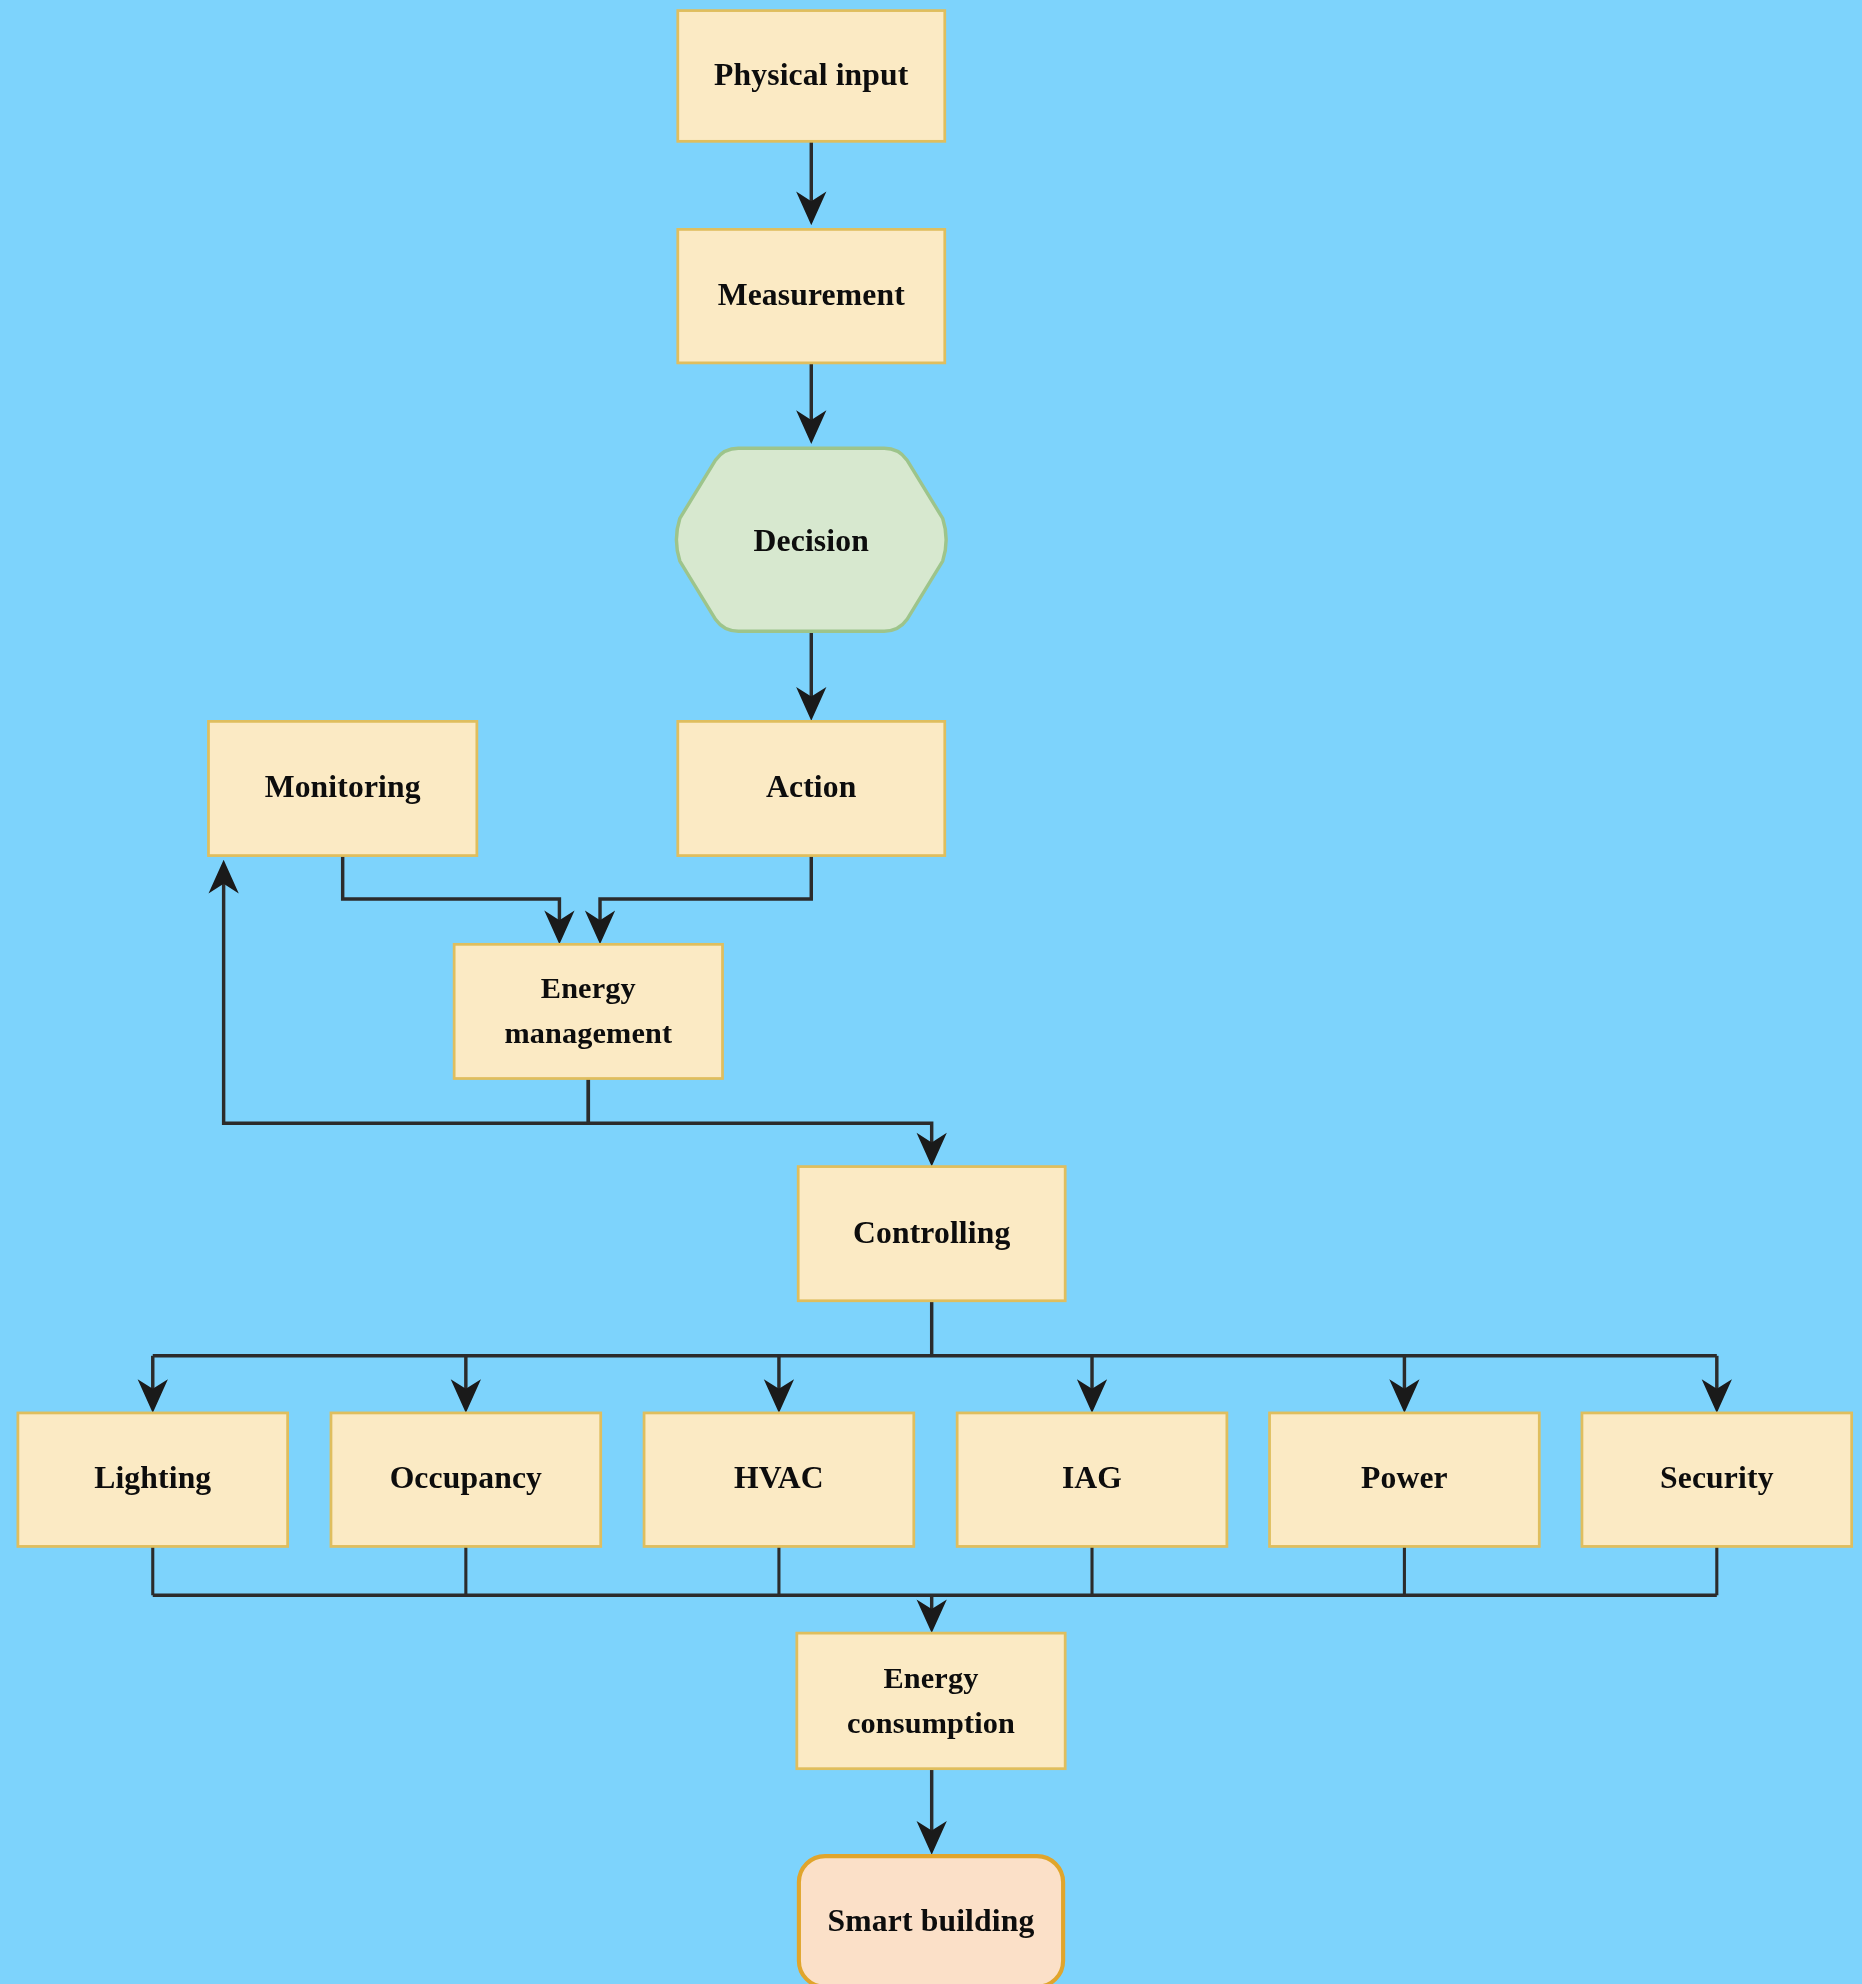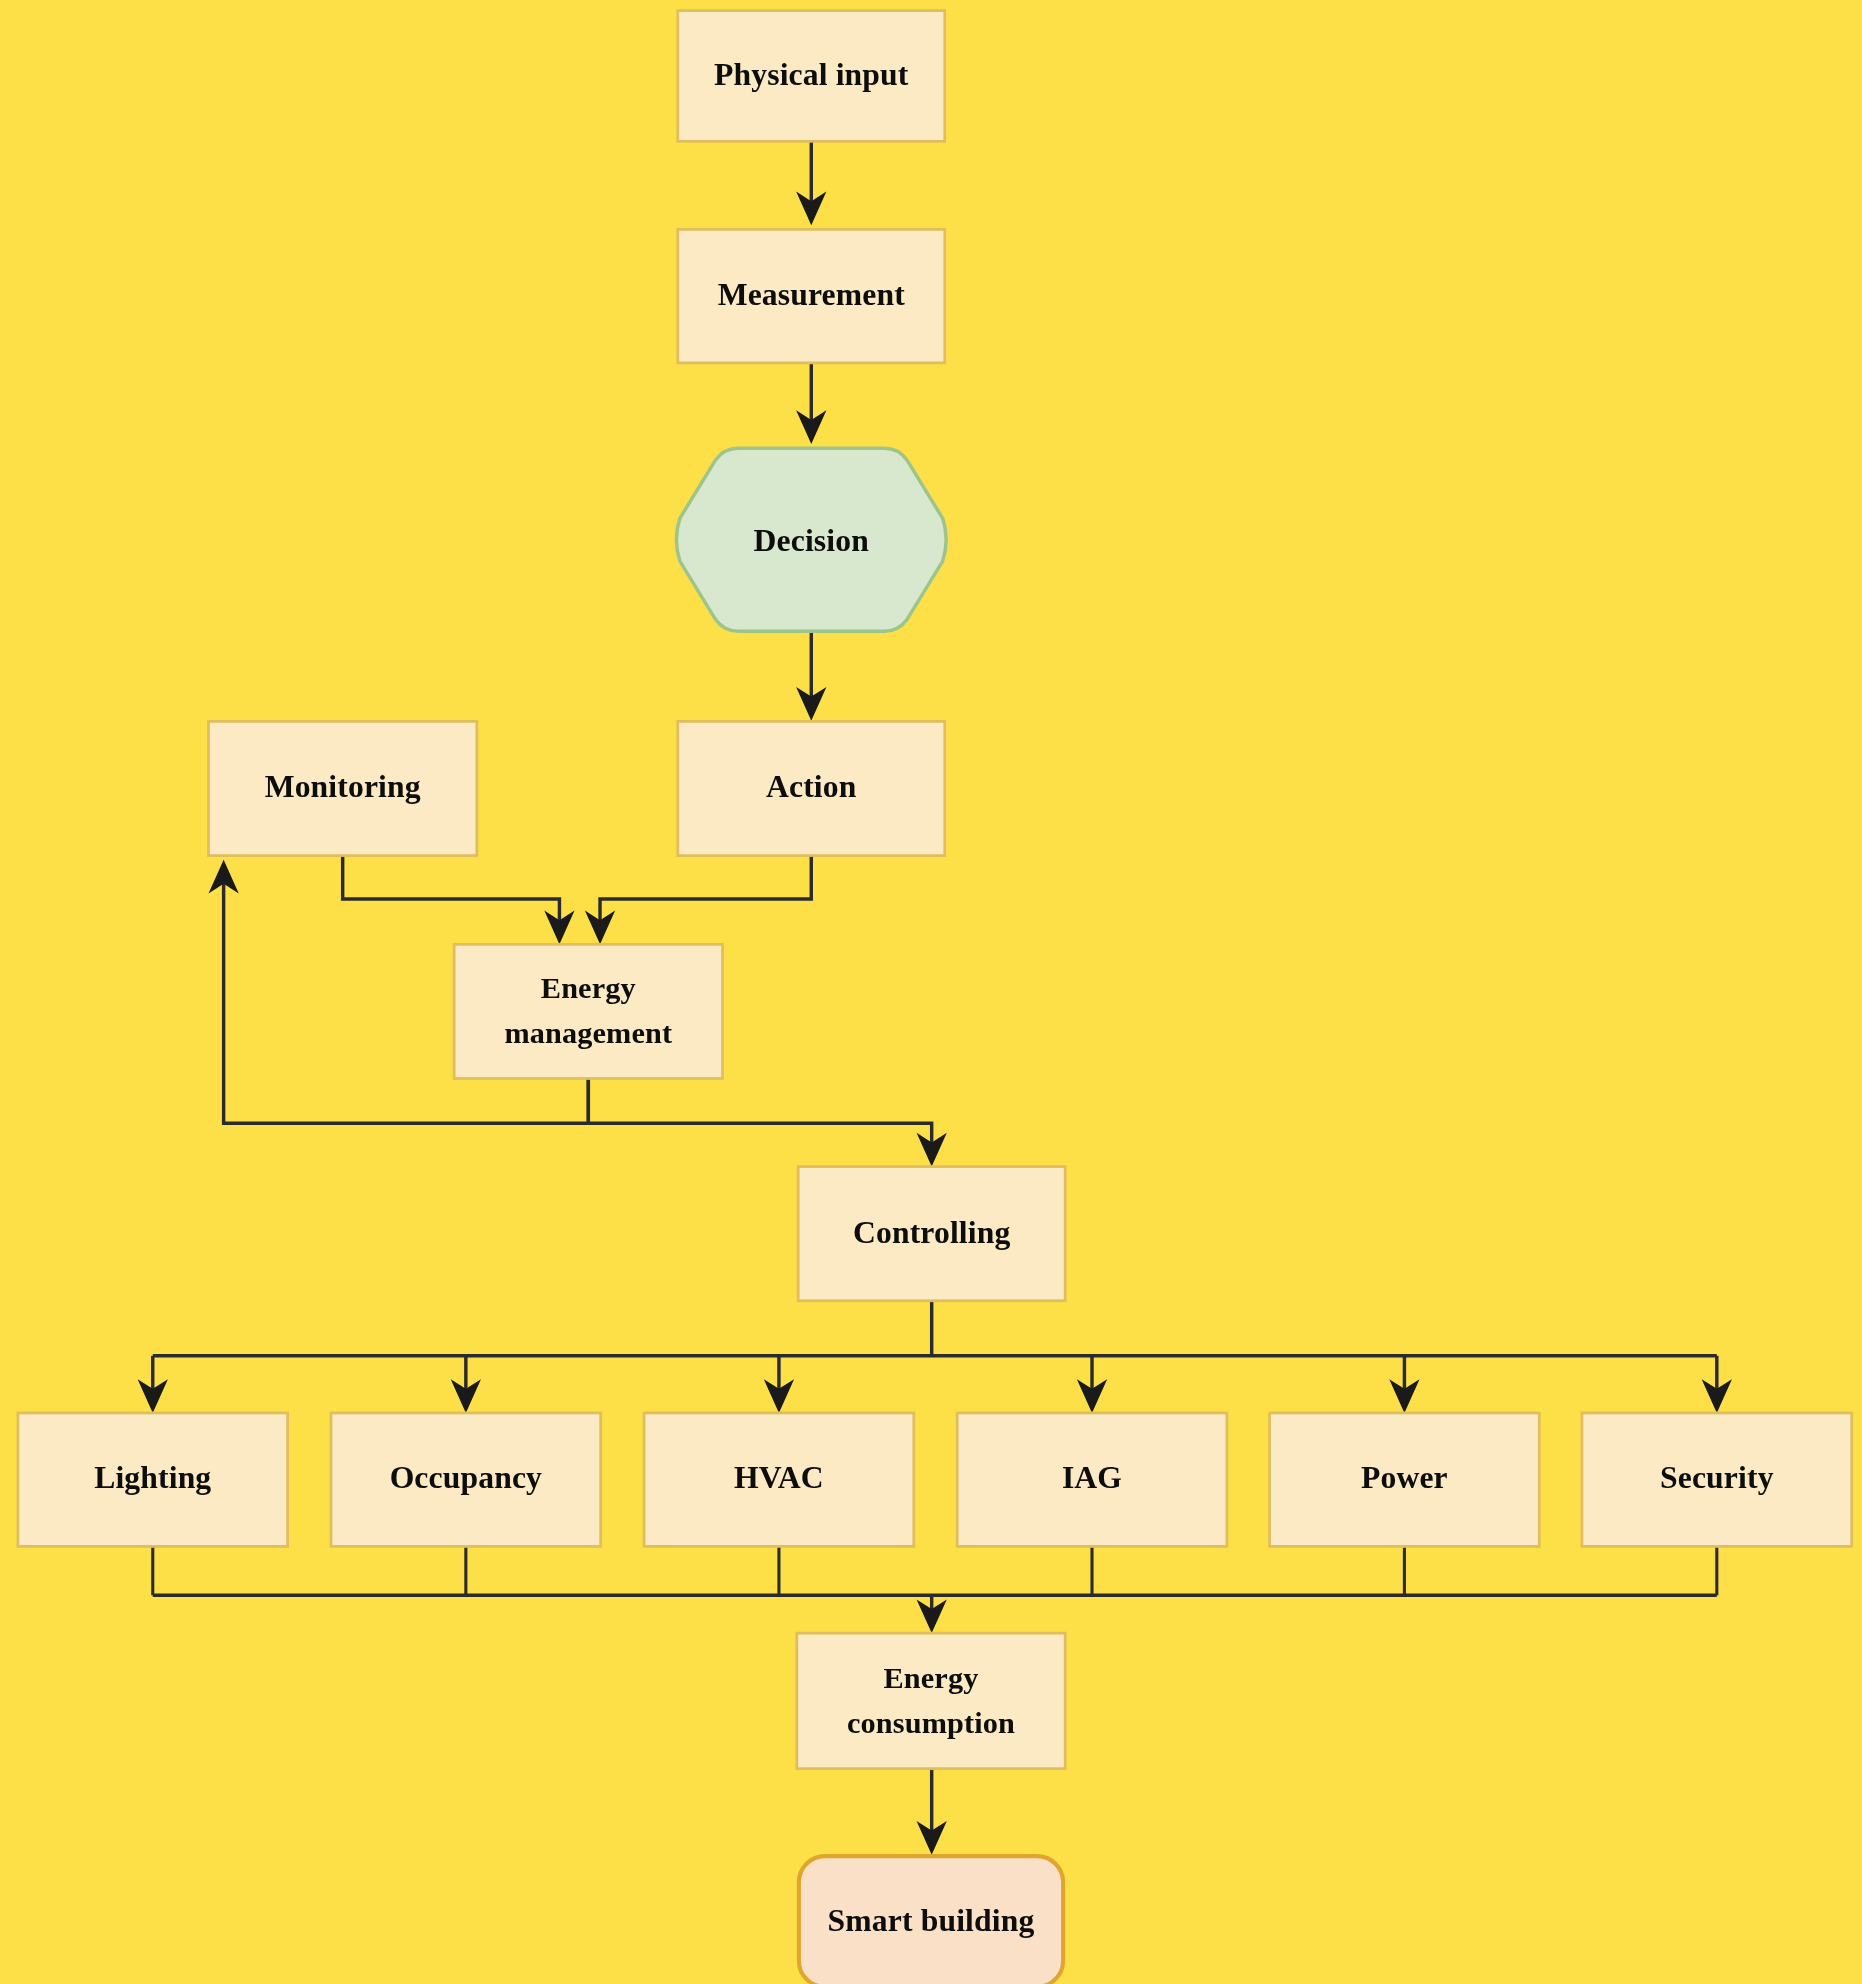--- a/index.html
+++ b/index.html
@@ -11,21 +11,21 @@
   body {
     width: 1862px;
     height: 1985px;
     overflow: hidden;
     font-family: "Liberation Serif", "DejaVu Serif", serif;
   }
   #diagram-root {
     position: relative;
     width: 1862px;
     height: 1985px;
-    background: #fde047;
+    background: #7dd3fc;
   }
   svg#flow-svg {
     position: absolute;
     top: 0;
     left: 0;
     width: 1862px;
     height: 1985px;
     display: block;
   }
   .node-label {

